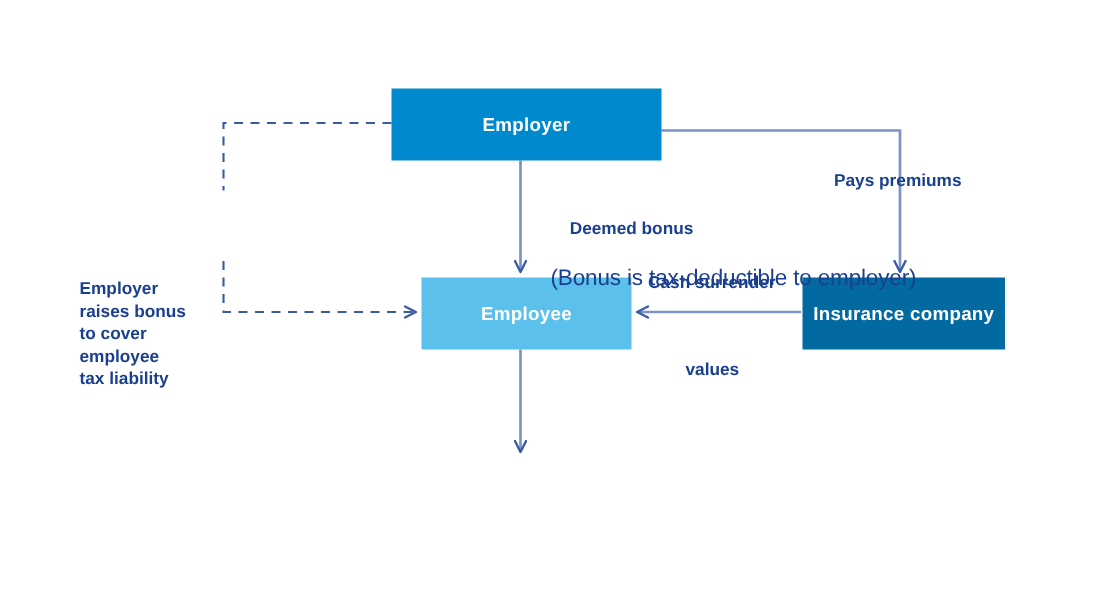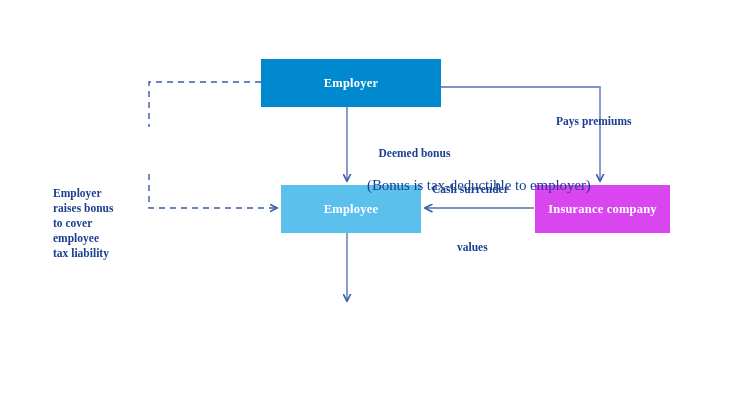--- a/index.html
+++ b/index.html
@@ -5,39 +5,39 @@
   html, body {
     margin: 0;
     padding: 0;
     background: #ffffff;
   }
   #canvas {
     position: relative;
     width: 730px;
     height: 400px;
     background: #ffffff;
-    font-family: Liberation Serif, serif;
+    font-family: Liberation Sans, sans-serif;
     overflow: hidden;
   }
   .node {
     position: absolute;
     display: flex;
     align-items: center;
     justify-content: center;
     color: #ffffff;
     font-size: 12.5px;
     font-weight: 600;
     letter-spacing: 0.2px;
     text-align: center;
     box-sizing: border-box;
   }
   #node-employer   { left: 261px; top: 59px;  width: 180px; height: 48px; background: #0089cf; }
   #node-optional   { left: 53px;  top: 127px; width: 197px; height: 47px; background: #1b3f8f; }
   #node-employee   { left: 281px; top: 185px; width: 140px; height: 48px; background: #5cc0ec; }
-  #node-insurance  { left: 535px; top: 185px; width: 135px; height: 48px; background: #d946ef; }
+  #node-insurance  { left: 535px; top: 185px; width: 135px; height: 48px; background: #0369a1; }
   #node-irs        { left: 281px; top: 305px; width: 140px; height: 48px; background: #5cc0ec; }
 
   .label {
     position: absolute;
     color: #1b3f8f;
     font-size: 11.5px;
     font-weight: 700;
     line-height: 1.28;
     white-space: pre;
   }

